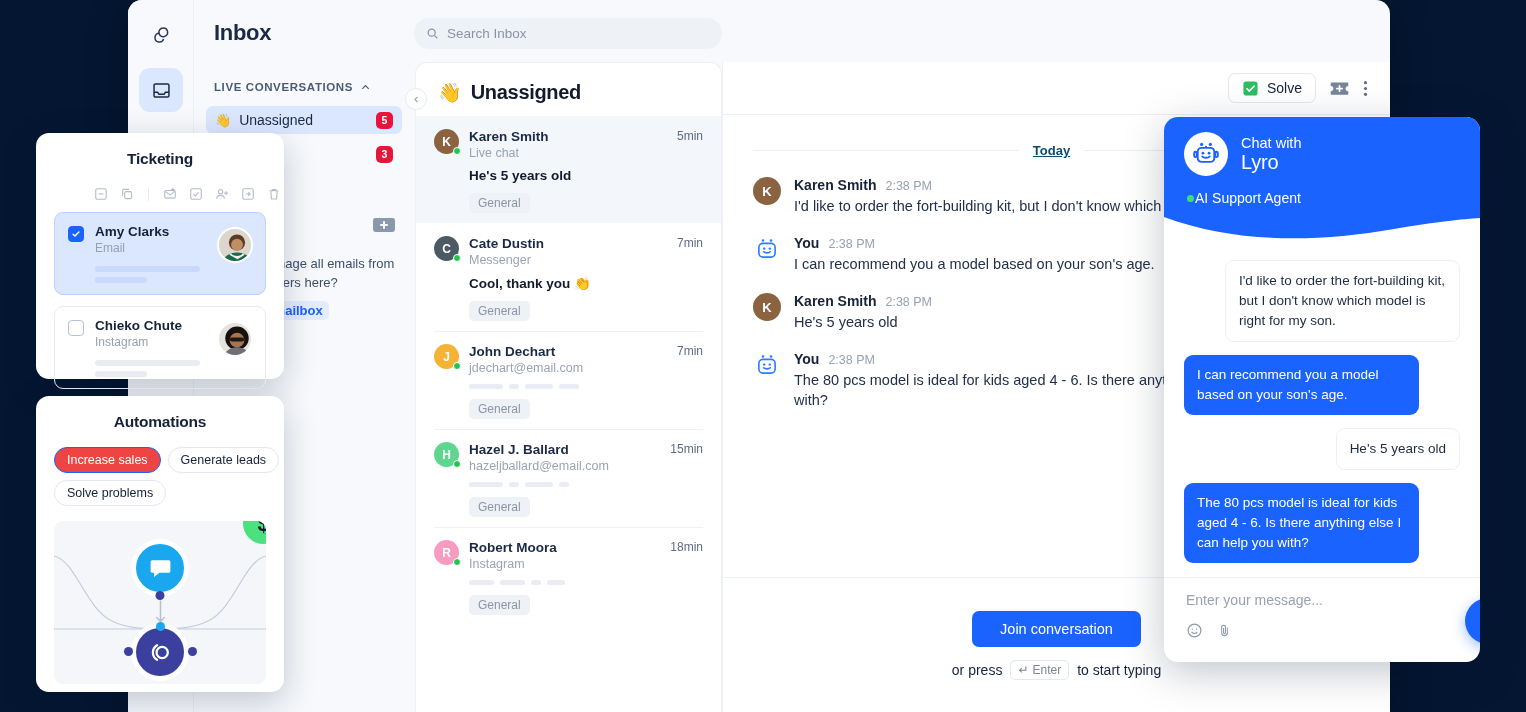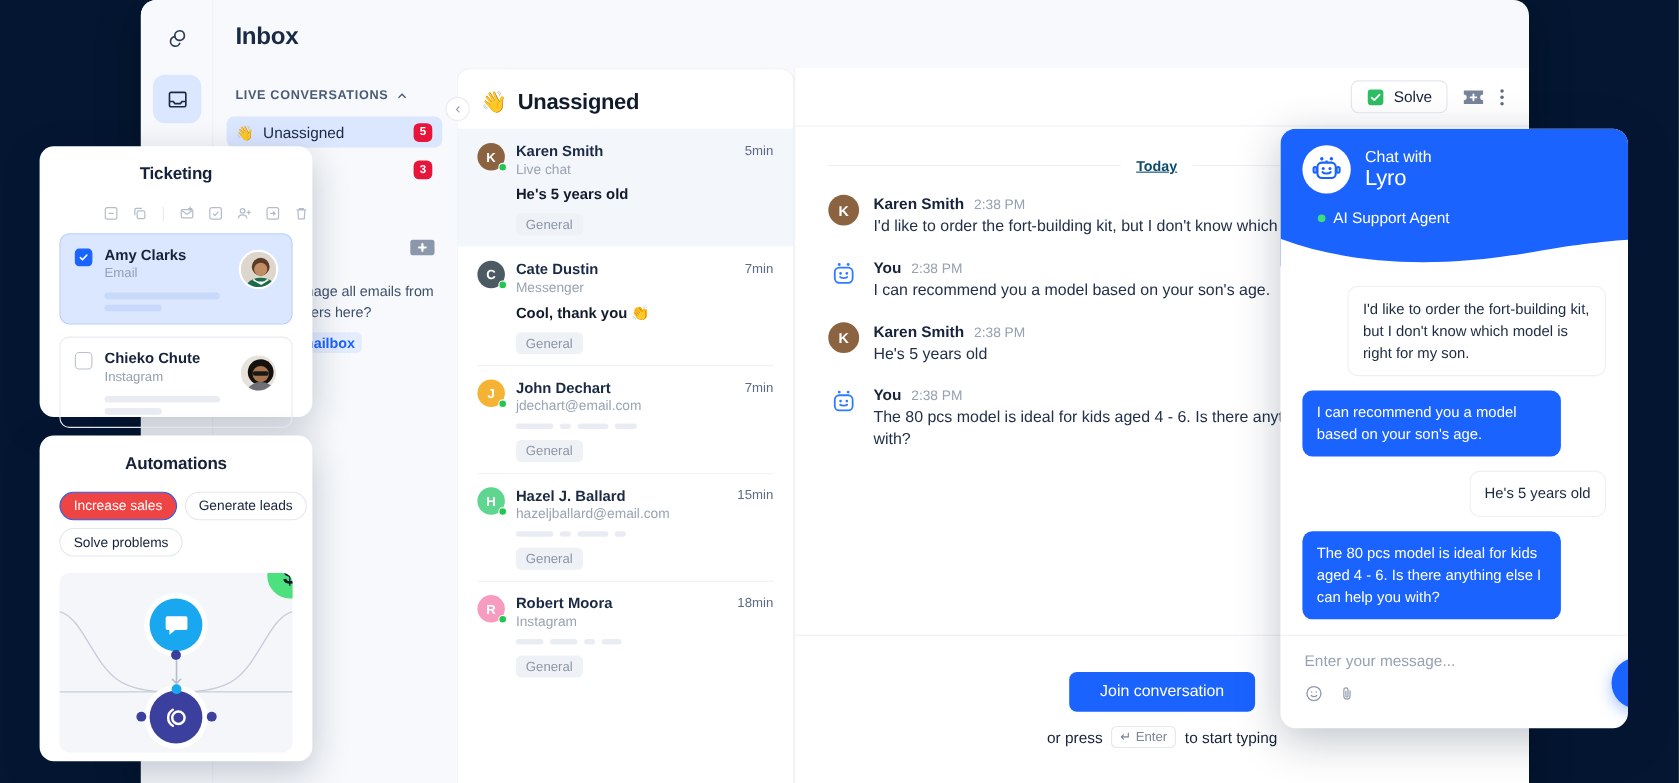--- a/index.html
+++ b/index.html
@@ -168,21 +168,21 @@
     background: #fff; border-radius: 14px; overflow: hidden;
     box-shadow: 0 10px 40px rgba(4,22,49,.25);
   }
   .lyro-head { position: relative; height: 125px; background: #1a63ff; }
   .lyro-wave { position: absolute; left: 0; right: 0; bottom: -1px; height: 26px; }
   .lyro-top { display: flex; align-items: center; gap: 13px; padding: 15px 0 0 20px; }
   .lyro-bot { width: 44px; height: 44px; border-radius: 50%; background: #fff;
               display: flex; align-items: center; justify-content: center; }
   .lyro-cw { font-size: 14.5px; color: #fff; }
   .lyro-nm { font-size: 20px; color: #fff; font-weight: 500; letter-spacing: -.2px; }
-  .lyro-status { display: flex; align-items: center; gap: 7px; padding: 14px 0 0 34px; }
+  .lyro-status { display: flex; align-items: center; gap: 1px; padding: 14px 0 0 23px; }
   .lyro-status i { width: 7px; height: 7px; border-radius: 50%; background: #3ede7a; }
   .lyro-status span { font-size: 14px; color: #fff; }
 
   .lyro-body { position: relative; padding: 18px 20px 0 20px; height: 345px; }
   .bub { max-width: 235px; font-size: 13.5px; line-height: 20px; border-radius: 9px; padding: 10px 13px; }
   .bub.them { background: #fff; border: 1px solid #eceff4; color: #1c2a42; margin-left: auto; }
   .bub.me { background: #1a63ff; color: #fff; }
   .bub-row { display: flex; margin-bottom: 13px; }
   .bub-row.right { justify-content: flex-end; }
 
@@ -300,20 +300,27 @@
           <path d="M12 6v6M9 9h6" stroke="#fff" stroke-width="2" stroke-linecap="round"></path>
         </svg>
         <div class="hint-txt">Want to manage all emails from your customers here?</div>
         <span class="hint-link">Connect mailbox</span>
       </div>
 
       <div class="skel" style="left:18px; top:415px; width:50px; height:6px;"></div>
       <div class="skel" style="left:18px; top:462px; width:62px; height:6px;"></div>
     </div>
 
+    <div class="search">
+      <svg width="13" height="13" viewBox="0 0 24 24" fill="none" stroke="#8a94a6" stroke-width="2.3">
+        <circle cx="10.5" cy="10.5" r="6.5"></circle>
+          <path d="M15.5 15.5L21 21"></path>
+      </svg>
+      <span class="ph">Search Inbox</span>
+    </div>
 
     <div class="conv-panel">
       <div class="collapse-btn">
         <svg width="9" height="9" viewBox="0 0 24 24" fill="none" stroke="#9aa4b4" stroke-width="3">
             <path d="M15 5l-7 7 7 7"></path>
           </svg>
       </div>
 
       <div class="conv-head">
         <span class="emoji">👋</span>

